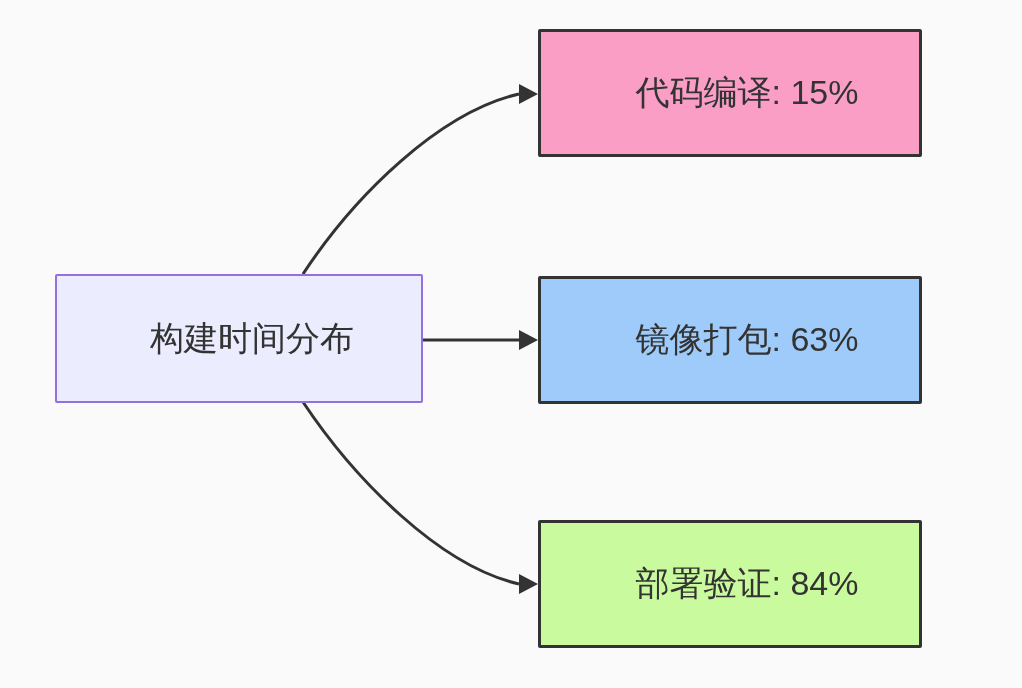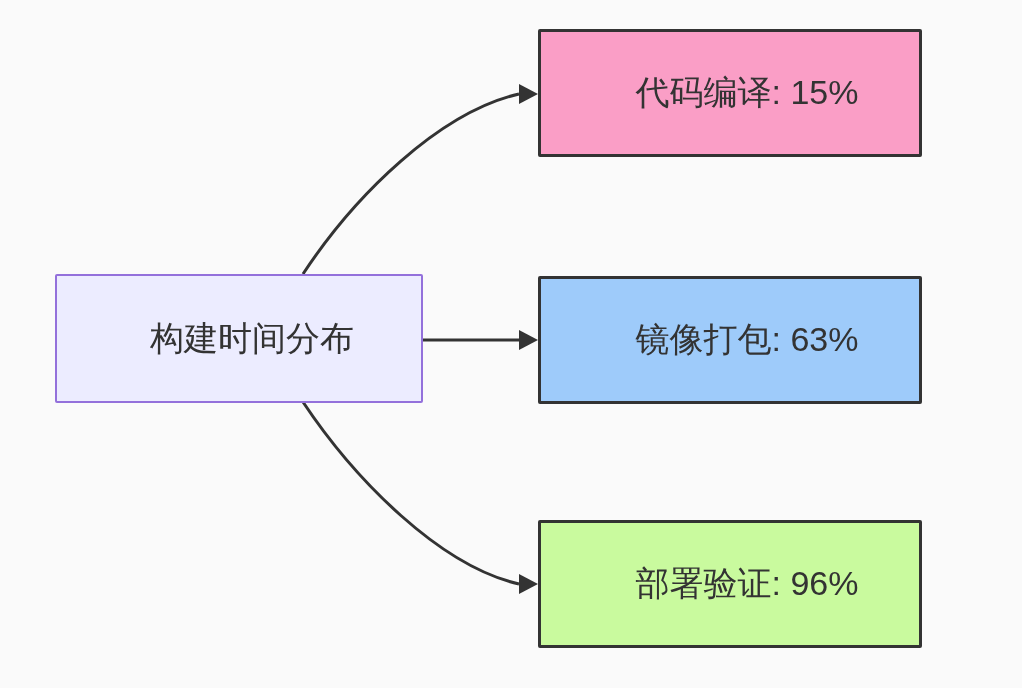--- a/index.html
+++ b/index.html
@@ -81,16 +81,16 @@
 
   <div class="node branch branch-0" style="background-color: rgb(250, 158, 198); border-color: rgb(51, 51, 51);">
     <span>代码编译: 15%</span>
   </div>
 
   <div class="node branch branch-1" style="background-color: rgb(158, 203, 250); border-color: rgb(51, 51, 51);">
     <span>镜像打包: 63%</span>
   </div>
 
   <div class="node branch branch-2" style="background-color: rgb(201, 250, 158); border-color: rgb(51, 51, 51);">
-    <span>部署验证: 96%</span>
+    <span>部署验证: 84%</span>
   </div>
 
 </div>
 
 </body></html>

